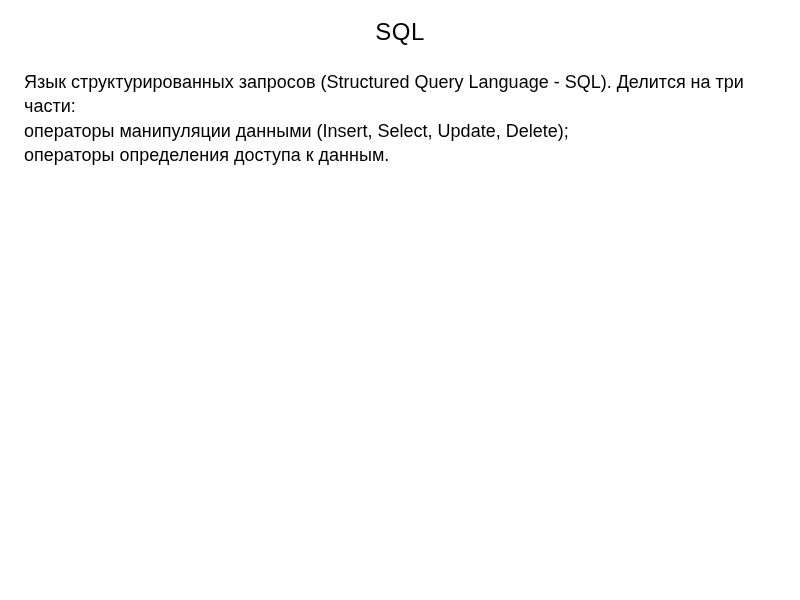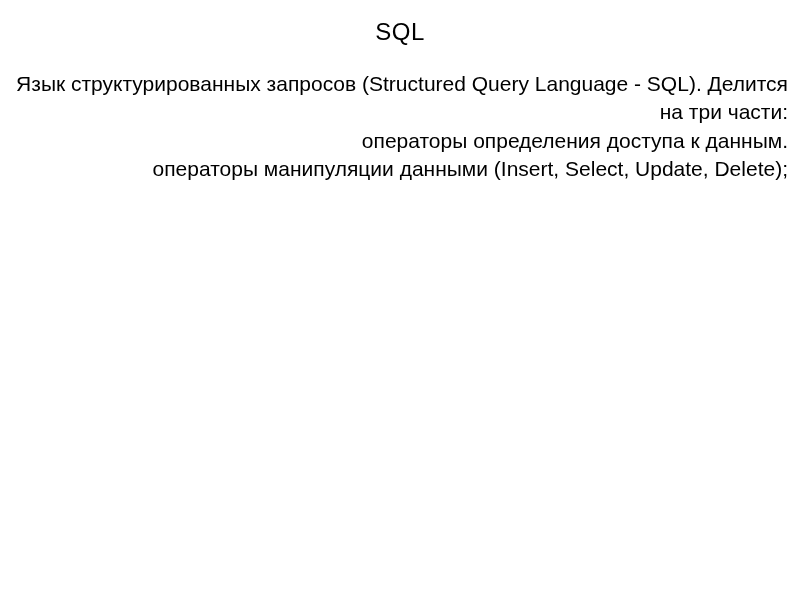--- a/index.html
+++ b/index.html
@@ -11,43 +11,42 @@
       width: 800px;
       height: 600px;
       background: #ffffff;
       font-family: Arial, Helvetica, sans-serif;
       color: #000000;
       overflow: hidden;
     }
     .slide {
       width: 100%;
       height: 100%;
-      padding: 18px 12px;
+      padding: 18px 24px;
       border-radius: 9px;
     }
     .title {
       text-align: center;
       font-size: 24px;
       font-weight: normal;
       margin-bottom: 24px;
       letter-spacing: 0.5px;
     }
     .body-text {
-      font-size: 21px;
+      font-size: 18px;
       line-height: 1.35;
       font-weight: normal;
-      text-align: right;
     }
     .line {
       display: block;
     }
   </style>
 </head>
 <body>
 
 <div class="slide">
   <h1 class="title">SQL</h1>
   <div class="body-text">
     <span class="line">Язык структурированных запросов (Structured Query Language - SQL). Делится на три части:</span>
+    <span class="line">операторы манипуляции данными (Insert, Select, Update, Delete);</span>
     <span class="line">операторы определения доступа к данным.</span>
-    <span class="line">операторы манипуляции данными (Insert, Select, Update, Delete);</span>
   </div>
 </div>
 
 </body></html>

